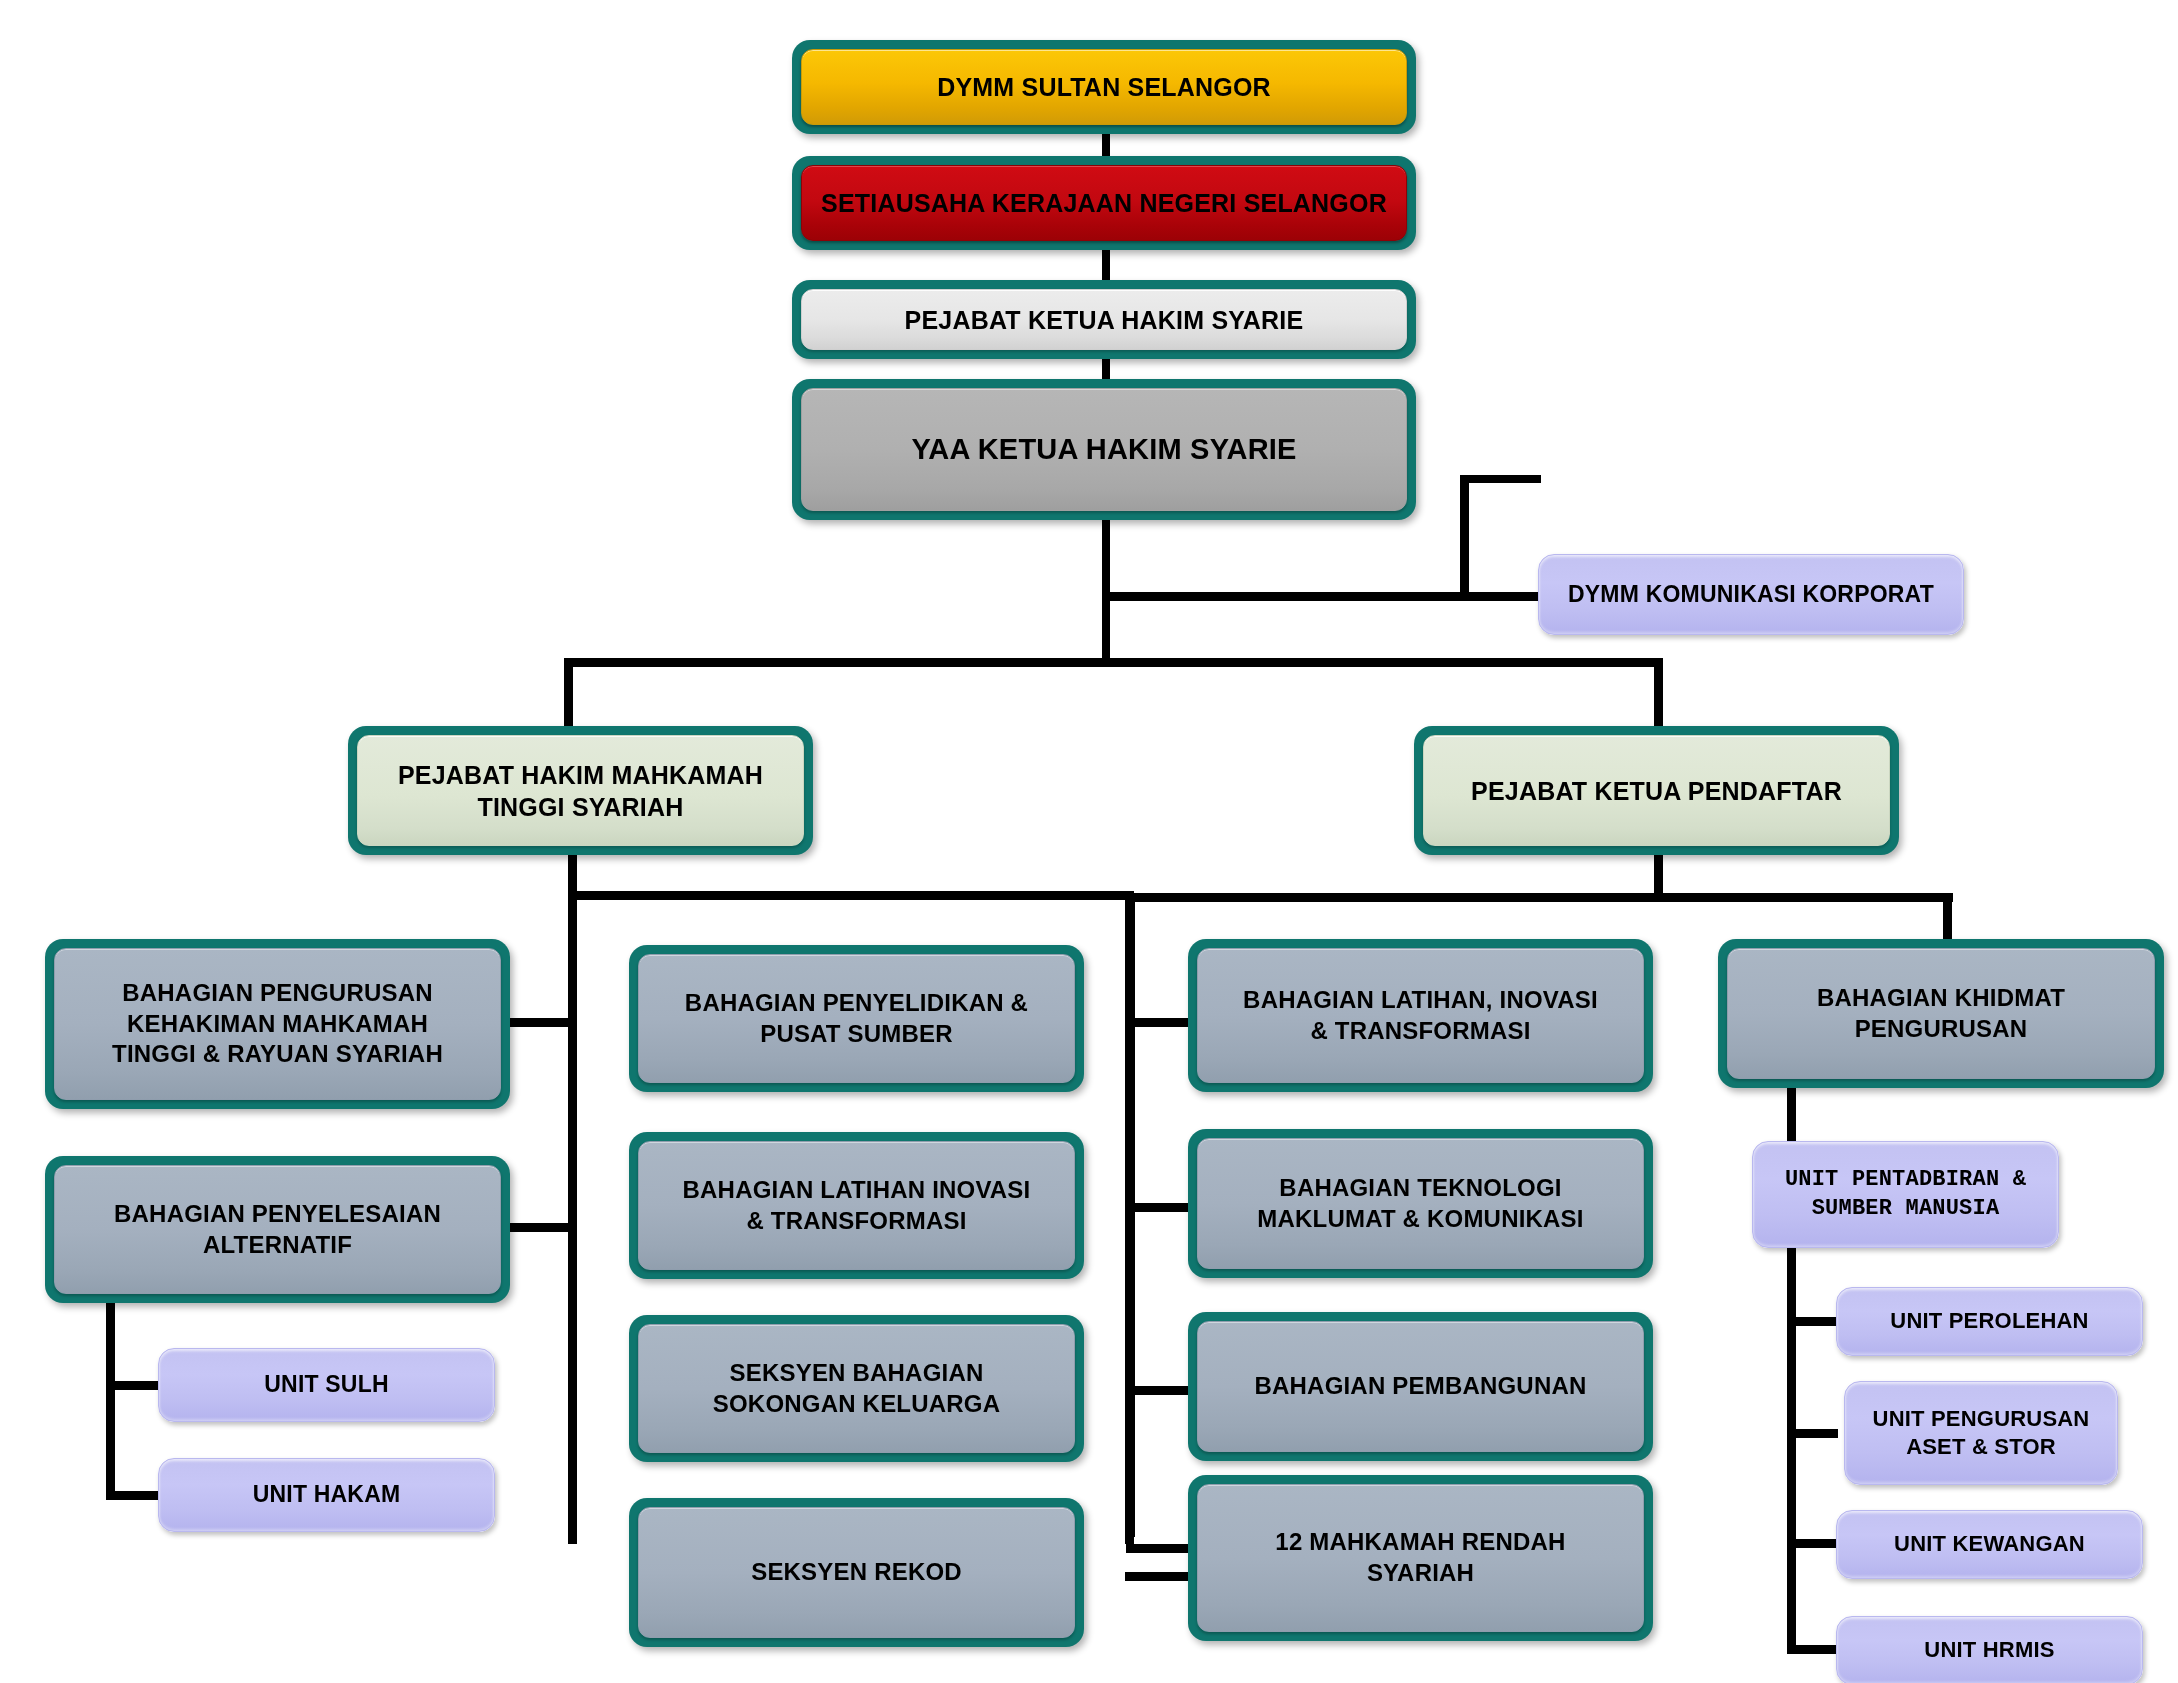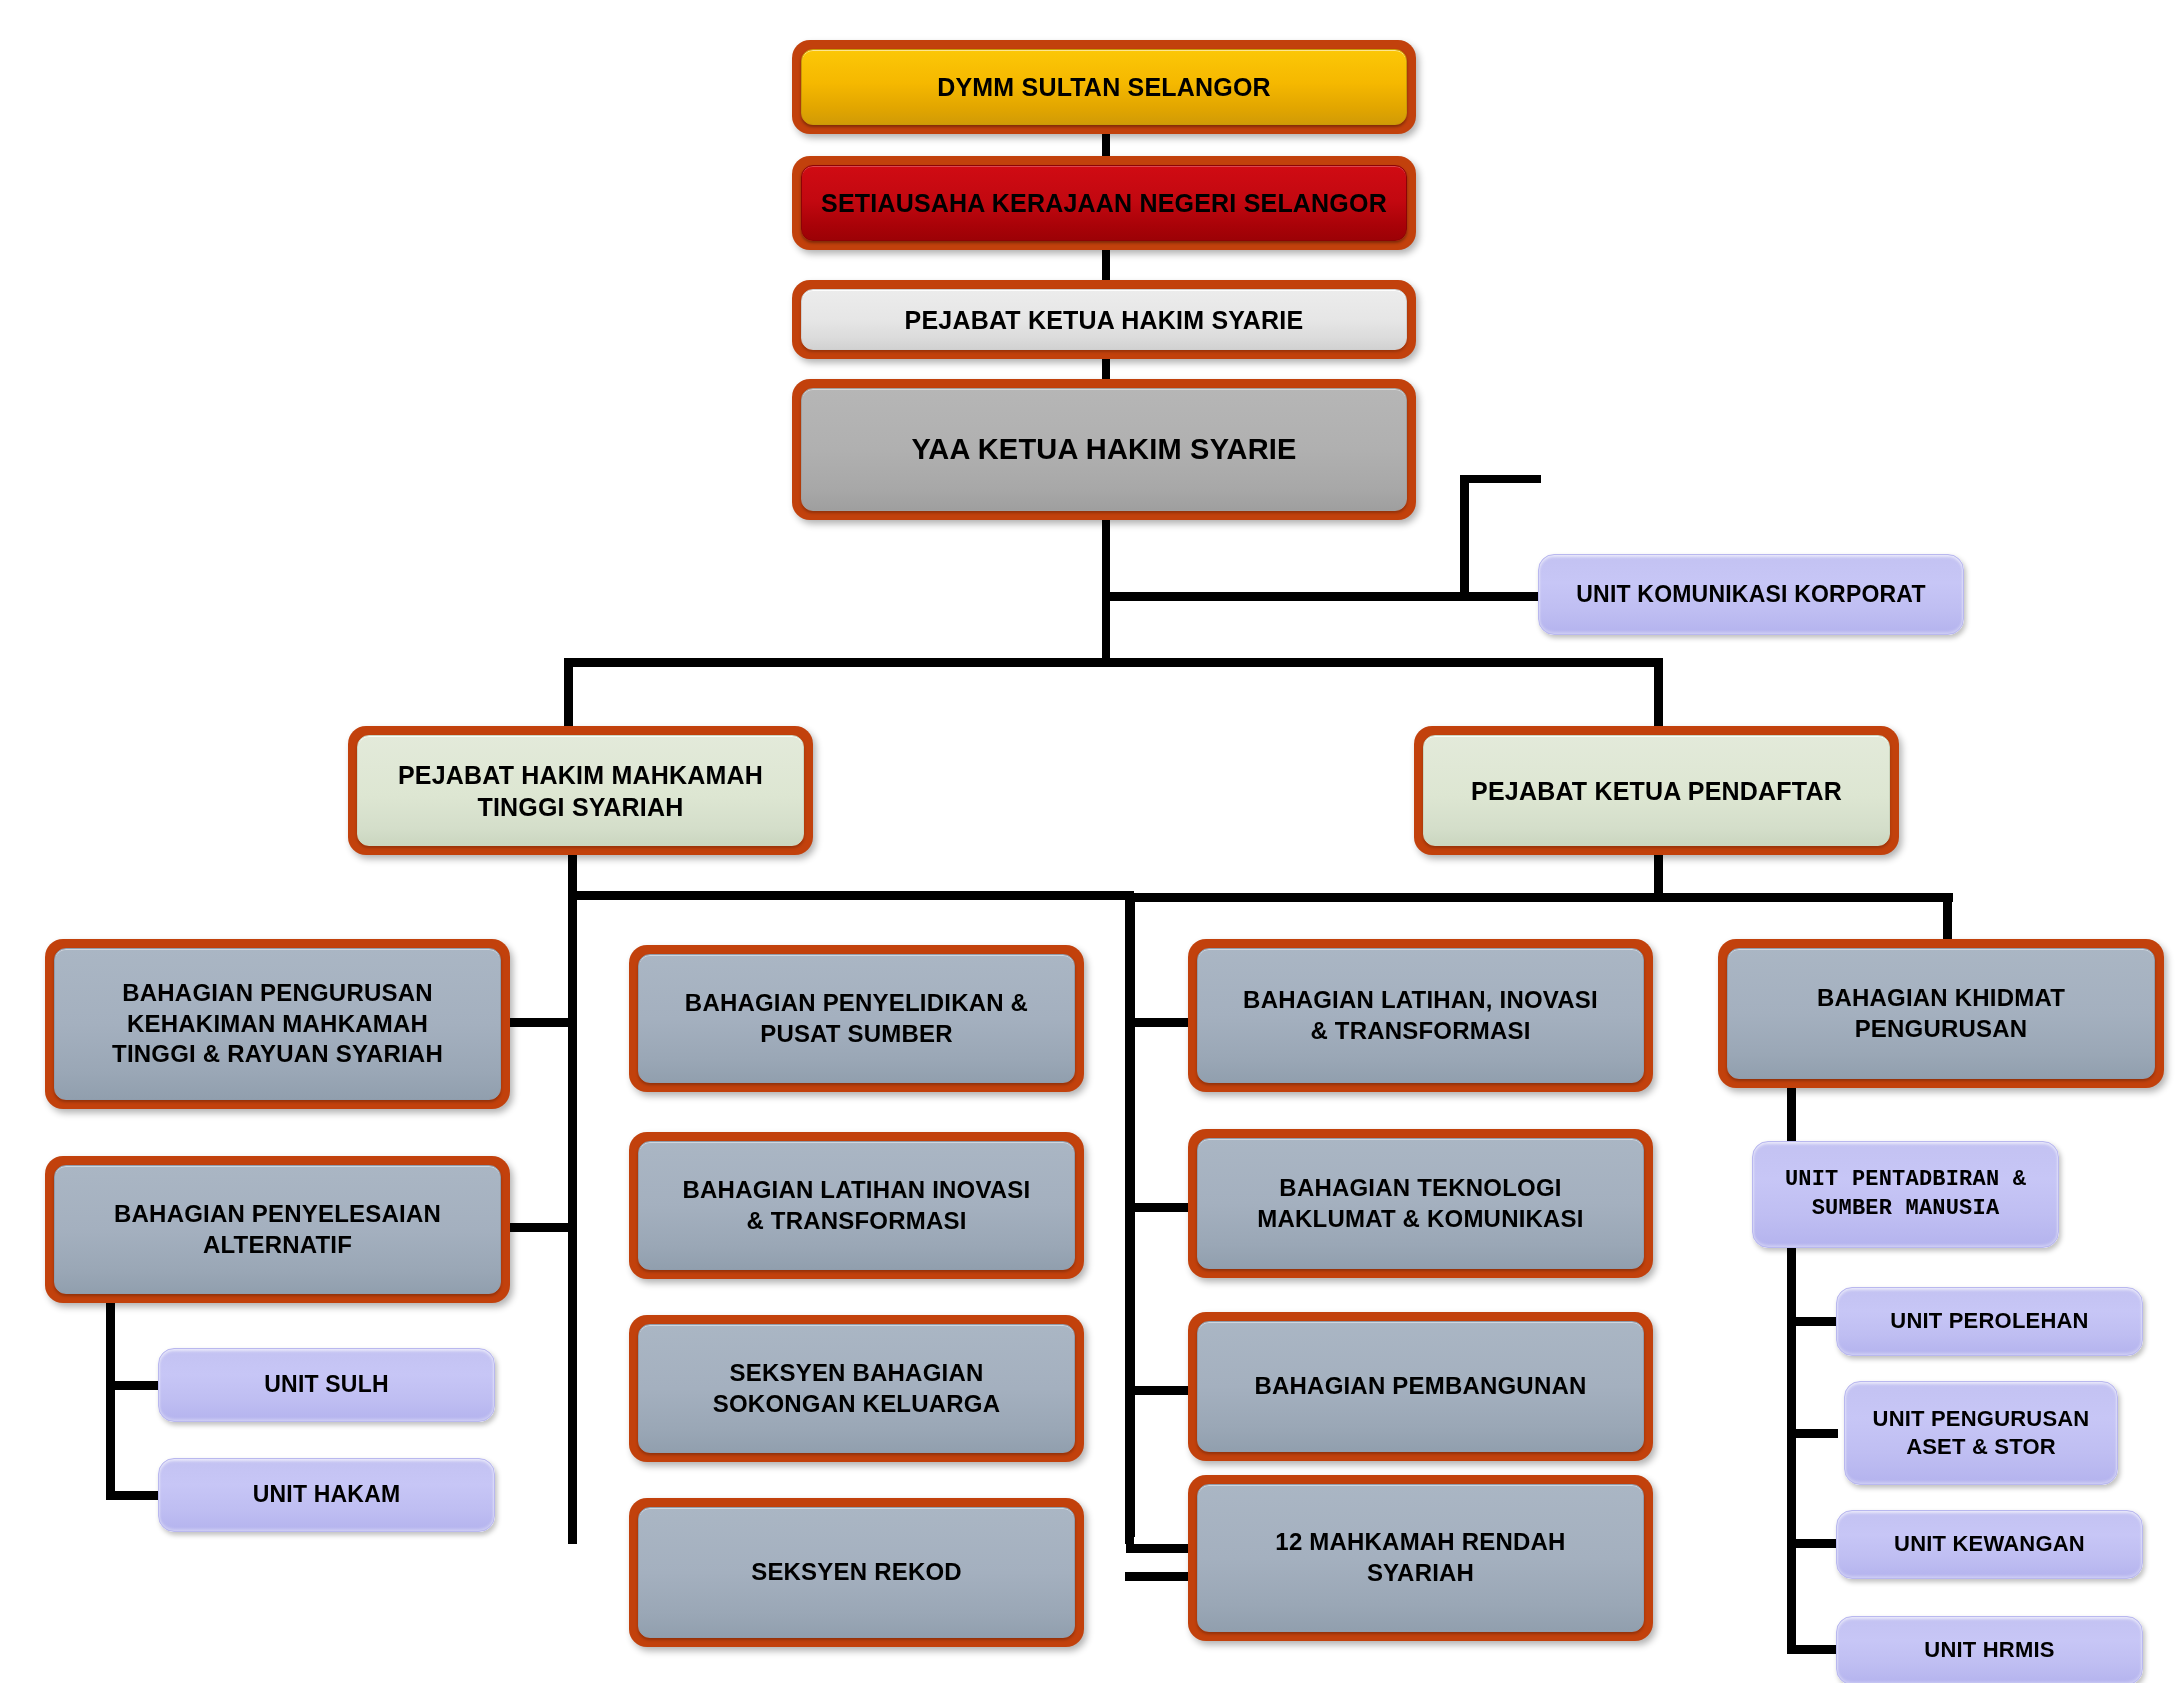--- a/index.html
+++ b/index.html
@@ -34,21 +34,21 @@
     z-index: 5;
   }
   .node .lbl {
     display: block;
     padding: 0 14px;
     white-space: pre-line;
   }
 
   
   .framed {
-    background: #c2410c;
+    background: #0f766e;
     border-radius: 18px;
     padding: 9px;
     box-shadow: 3px 4px 7px rgba(0,0,0,.30);
   }
   .framed > .inner {
     width: 100%;
     height: 100%;
     border-radius: 12px;
     display: flex;
     align-items: center;
@@ -195,21 +195,21 @@
       </div>
   </div>
 
   <div class="node framed midgrey fs-26" style="left:792px; top:379px; width:624px; height:141px;">
     <div class="inner">
         <span class="lbl">YAA KETUA HAKIM SYARIE</span>
       </div>
   </div>
 
   <div class="node purple fs-23" style="left:1538px; top:554px; width:426px; height:81px;">
-    <span class="lbl">UNIT KOMUNIKASI KORPORAT</span>
+    <span class="lbl">DYMM KOMUNIKASI KORPORAT</span>
   </div>
 
   <div class="node framed green fs-25" style="left:348px; top:726px; width:465px; height:129px;">
     <div class="inner">
         <span class="lbl">PEJABAT HAKIM MAHKAMAH
 TINGGI SYARIAH</span>
       </div>
   </div>
   <div class="node framed green fs-25" style="left:1414px; top:726px; width:485px; height:129px;align-items:center;">
     <div class="inner">

